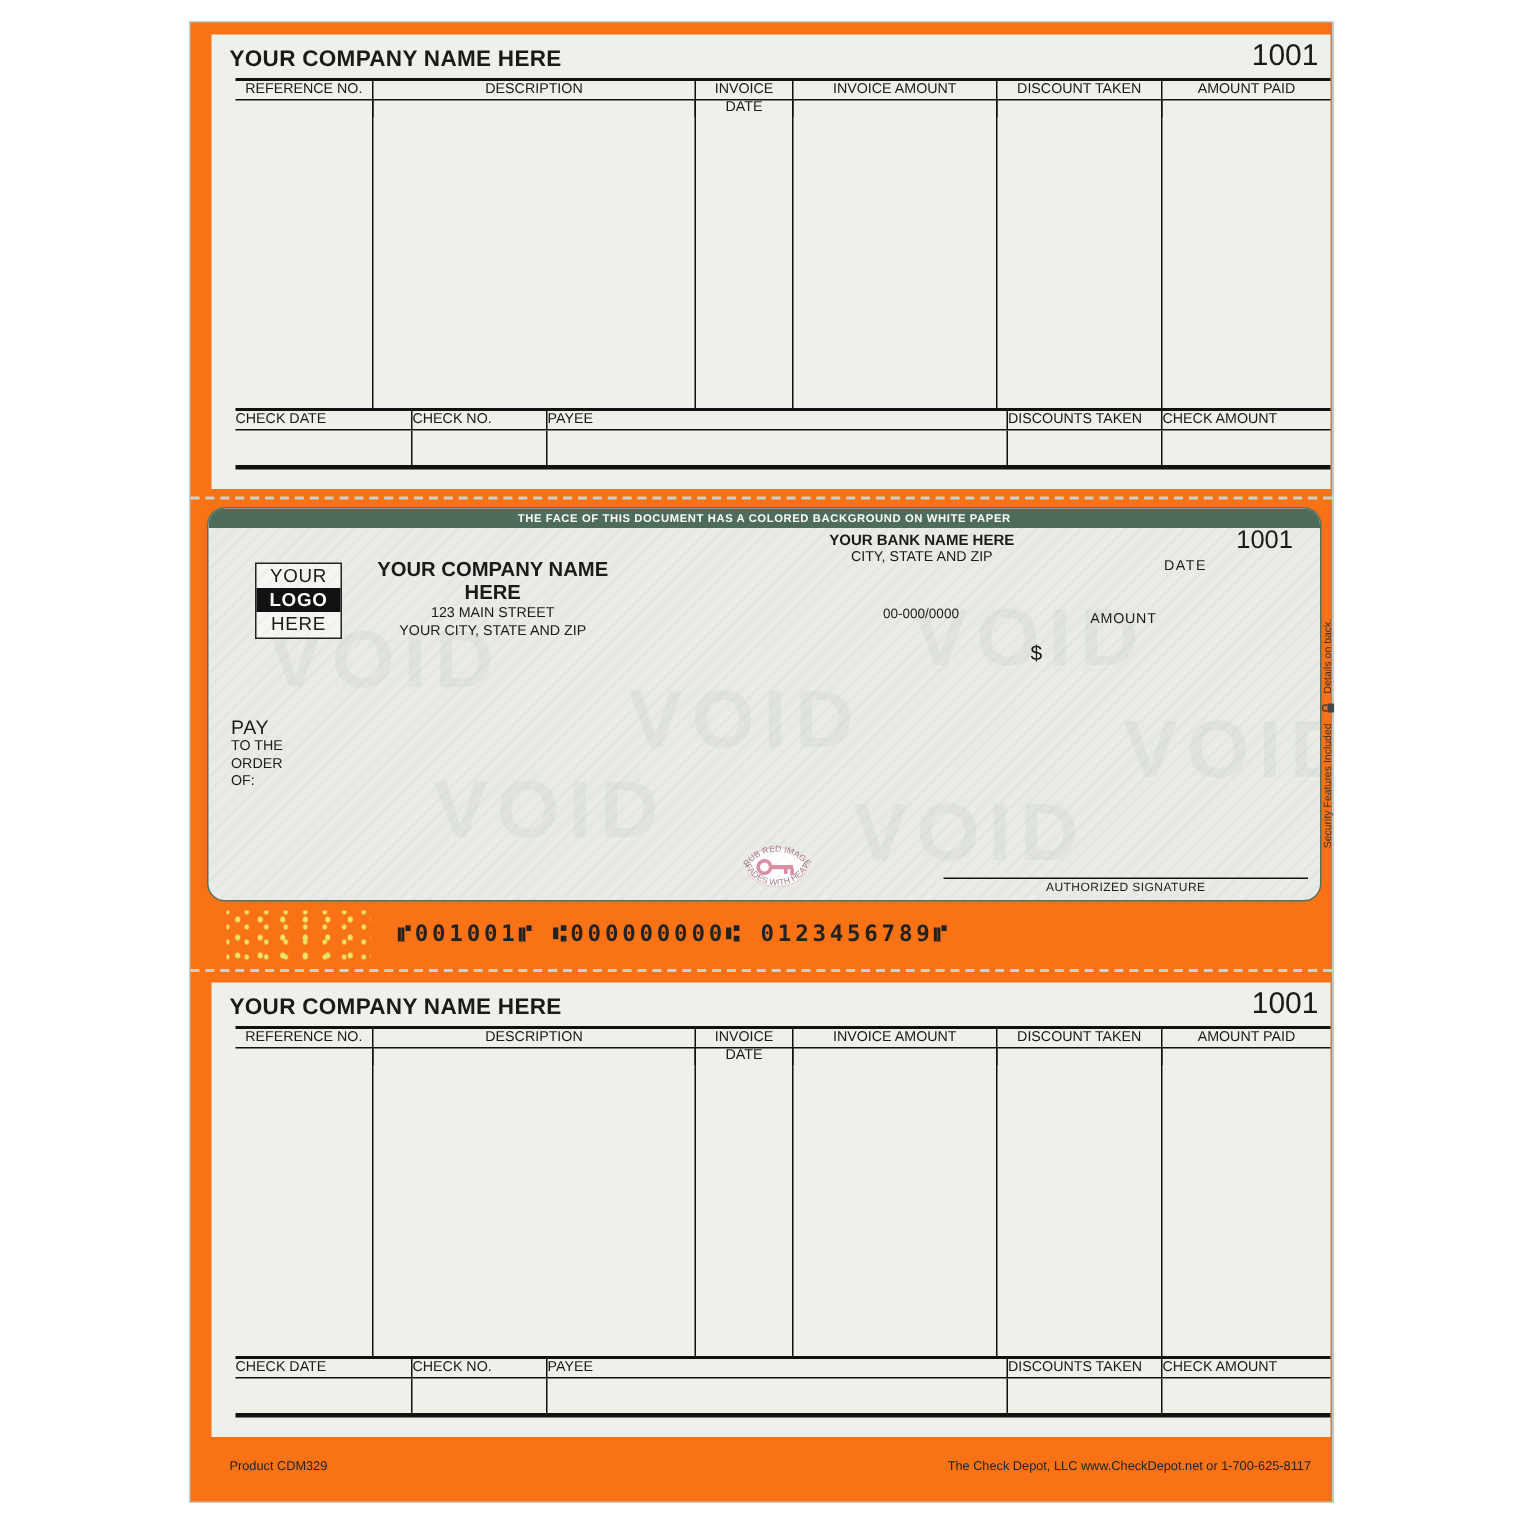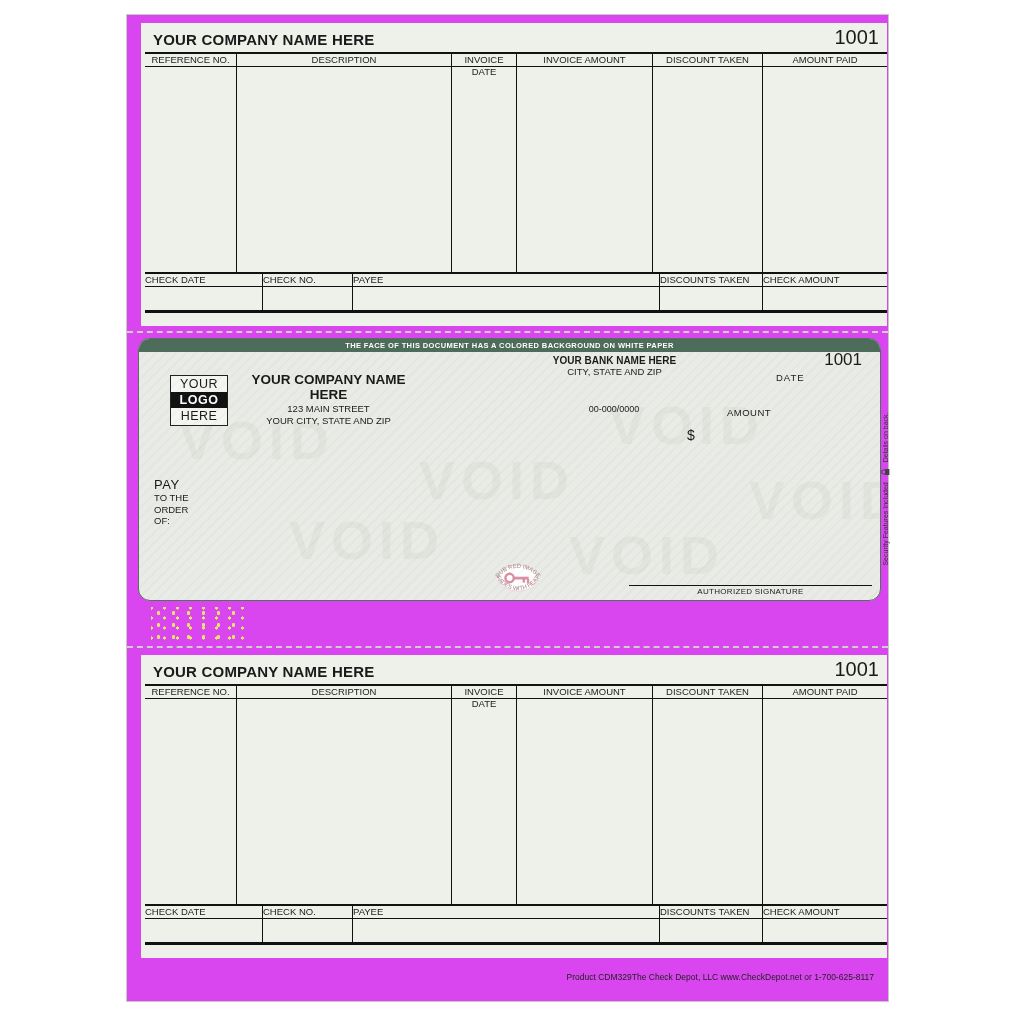--- a/index.html
+++ b/index.html
@@ -1,25 +1,25 @@
 <!DOCTYPE html>
 <html><head>
 <meta charset="utf-8">
 <style>
   * { margin:0; padding:0; box-sizing:border-box; }
   html,body { width:1024px; height:1024px; background:#ffffff; font-family:"Liberation Sans", sans-serif; color:#1a1a1a; }
   .canvas { position:relative; width:1024px; height:1024px; background:#ffffff; overflow:hidden; }
-  .sheet { position:absolute; left:126px; top:14px; width:763px; height:988px; background:#d946ef; border:1px solid #c9c9c4; }
+  .sheet { position:absolute; left:126px; top:14px; width:763px; height:988px; background:#f97316; border:1px solid #c9c9c4; }
 
   
   .stub { position:absolute; left:14px; width:746px; height:303px; background:#eef0ea; }
   .stub-head { position:relative; height:29px; }
   .stub-company { position:absolute; left:12px; top:8px; font-size:15px; font-weight:bold; letter-spacing:.2px; }
   .stub-number { position:absolute; right:8px; top:3px; font-size:20px; }
-  .tbl { position:absolute; left:4px; right:0; top:29px; }
+  .tbl { position:absolute; left:16px; right:0; top:29px; }
   .row6 { display:grid; grid-template-columns:92px 215px 65px 136px 110px auto; }
   .row5 { display:grid; grid-template-columns:118px 90px 307px 103px auto; }
   .hrow { height:15px; border-top:2px solid #111; border-bottom:1.5px solid #111; }
   .hrow .cell { font-size:9.5px; text-align:center; line-height:12px; }
   .body6 { height:205px; }
   .frow { height:15px; border-top:2px solid #111; border-bottom:1.5px solid #111; }
   .frow .cell { font-size:9.5px; line-height:12px; }
   .vrow { height:26px; border-bottom:3px solid #111; }
   .cell { border-right:1.5px solid #111; }
   .cell:last-child { border-right:none; }
@@ -71,21 +71,21 @@
 
   
   .micr-dots { position:absolute; left:24px; top:592px; width:96px; height:33px;
                background-image:radial-gradient(circle, #e9e568 1.7px, transparent 2px),
                                 radial-gradient(circle, #e9e568 1.4px, transparent 1.8px);
                background-size:15px 12px, 13px 10px; background-position:0 0, 7px 6px; }
   .micr { position:absolute; left:138px; top:598px; font-family:"DejaVu Sans Mono","DejaVu Sans",monospace;
           font-size:15px; font-weight:600; letter-spacing:2.5px; color:#222; }
 
   
-  .sheet-footer { position:absolute; left:26px; right:14px; top:957px; display:flex; justify-content:flex-end;
+  .sheet-footer { position:absolute; left:26px; right:14px; top:957px; display:flex; justify-content:space-between;
                   font-size:8.5px; color:#222; }
 </style>
 </head>
 <body>
 
 <div class="canvas">
   <div class="sheet">
 
     <section class="stub" style="top:8px">
       <div class="stub-head">
@@ -196,20 +196,21 @@
     <div class="side-text">
       <span>Security Features Included</span>
       <svg width="8" height="9" viewBox="0 0 8 9">
         <path d="M2 4 V2.6 A2 2 0 0 1 6 2.6 V4" fill="none" stroke="#444" stroke-width="1"></path>
         <rect x="1" y="4" width="6" height="4.4" fill="#444" rx="0.6"></rect>
       </svg>
       <span>Details on back.</span>
     </div>
 
     <div class="micr-dots"></div>
+    <div class="micr">⑈001001⑈  ⑆000000000⑆  0123456789⑈</div>
 
     <div class="perf" style="top:631px"></div>
 
     <section class="stub" style="top:640px">
       <div class="stub-head">
         <div class="stub-company">YOUR COMPANY NAME HERE</div>
         <div class="stub-number">1001</div>
       </div>
       <div class="tbl">
         <div class="row6 hrow">

